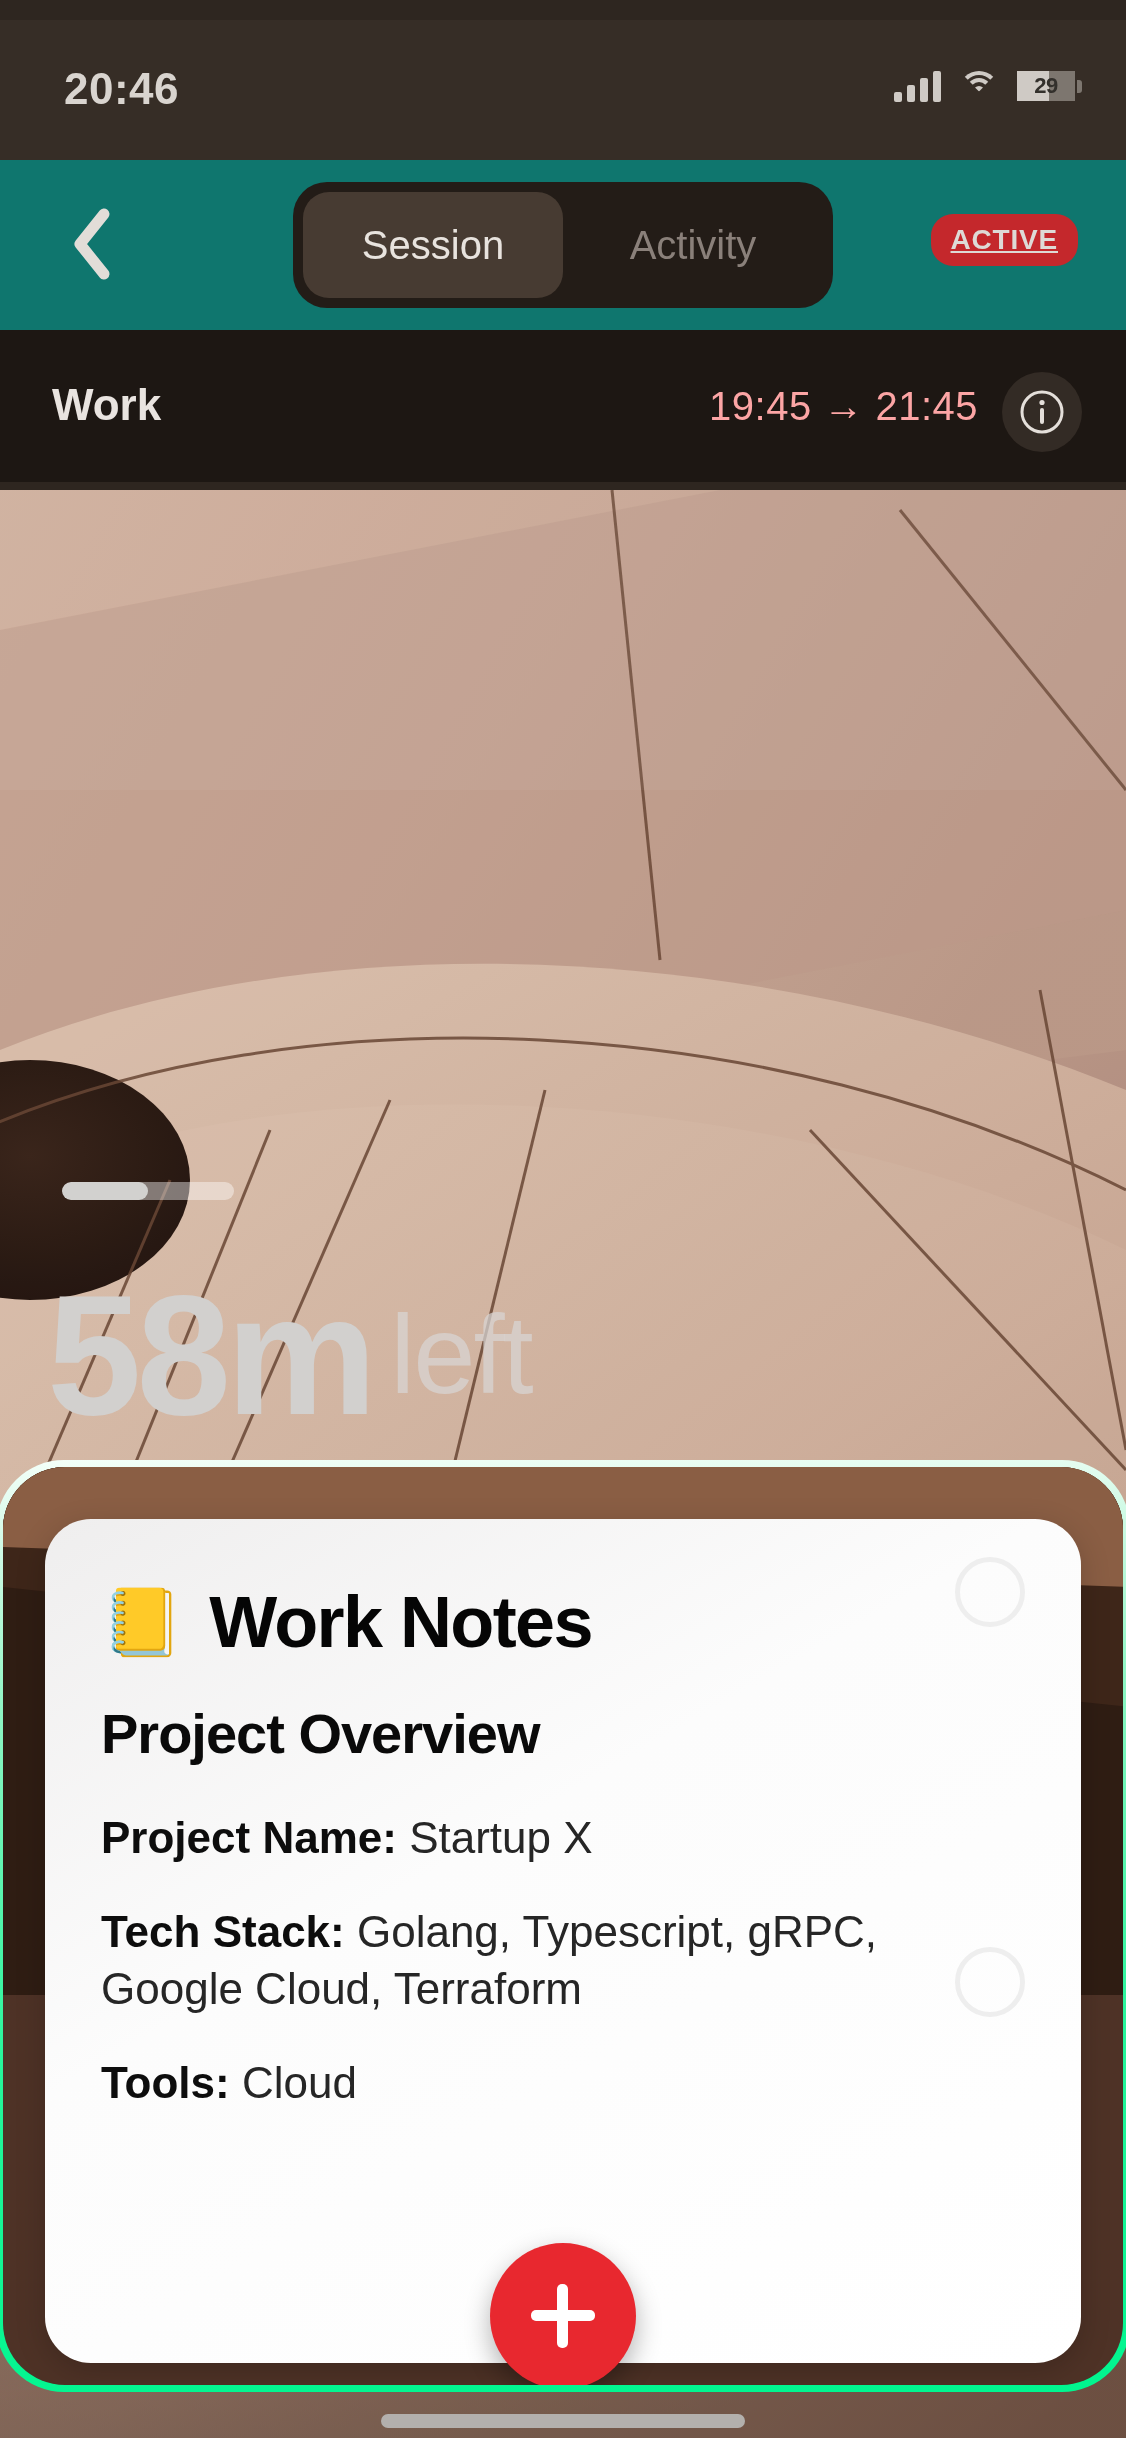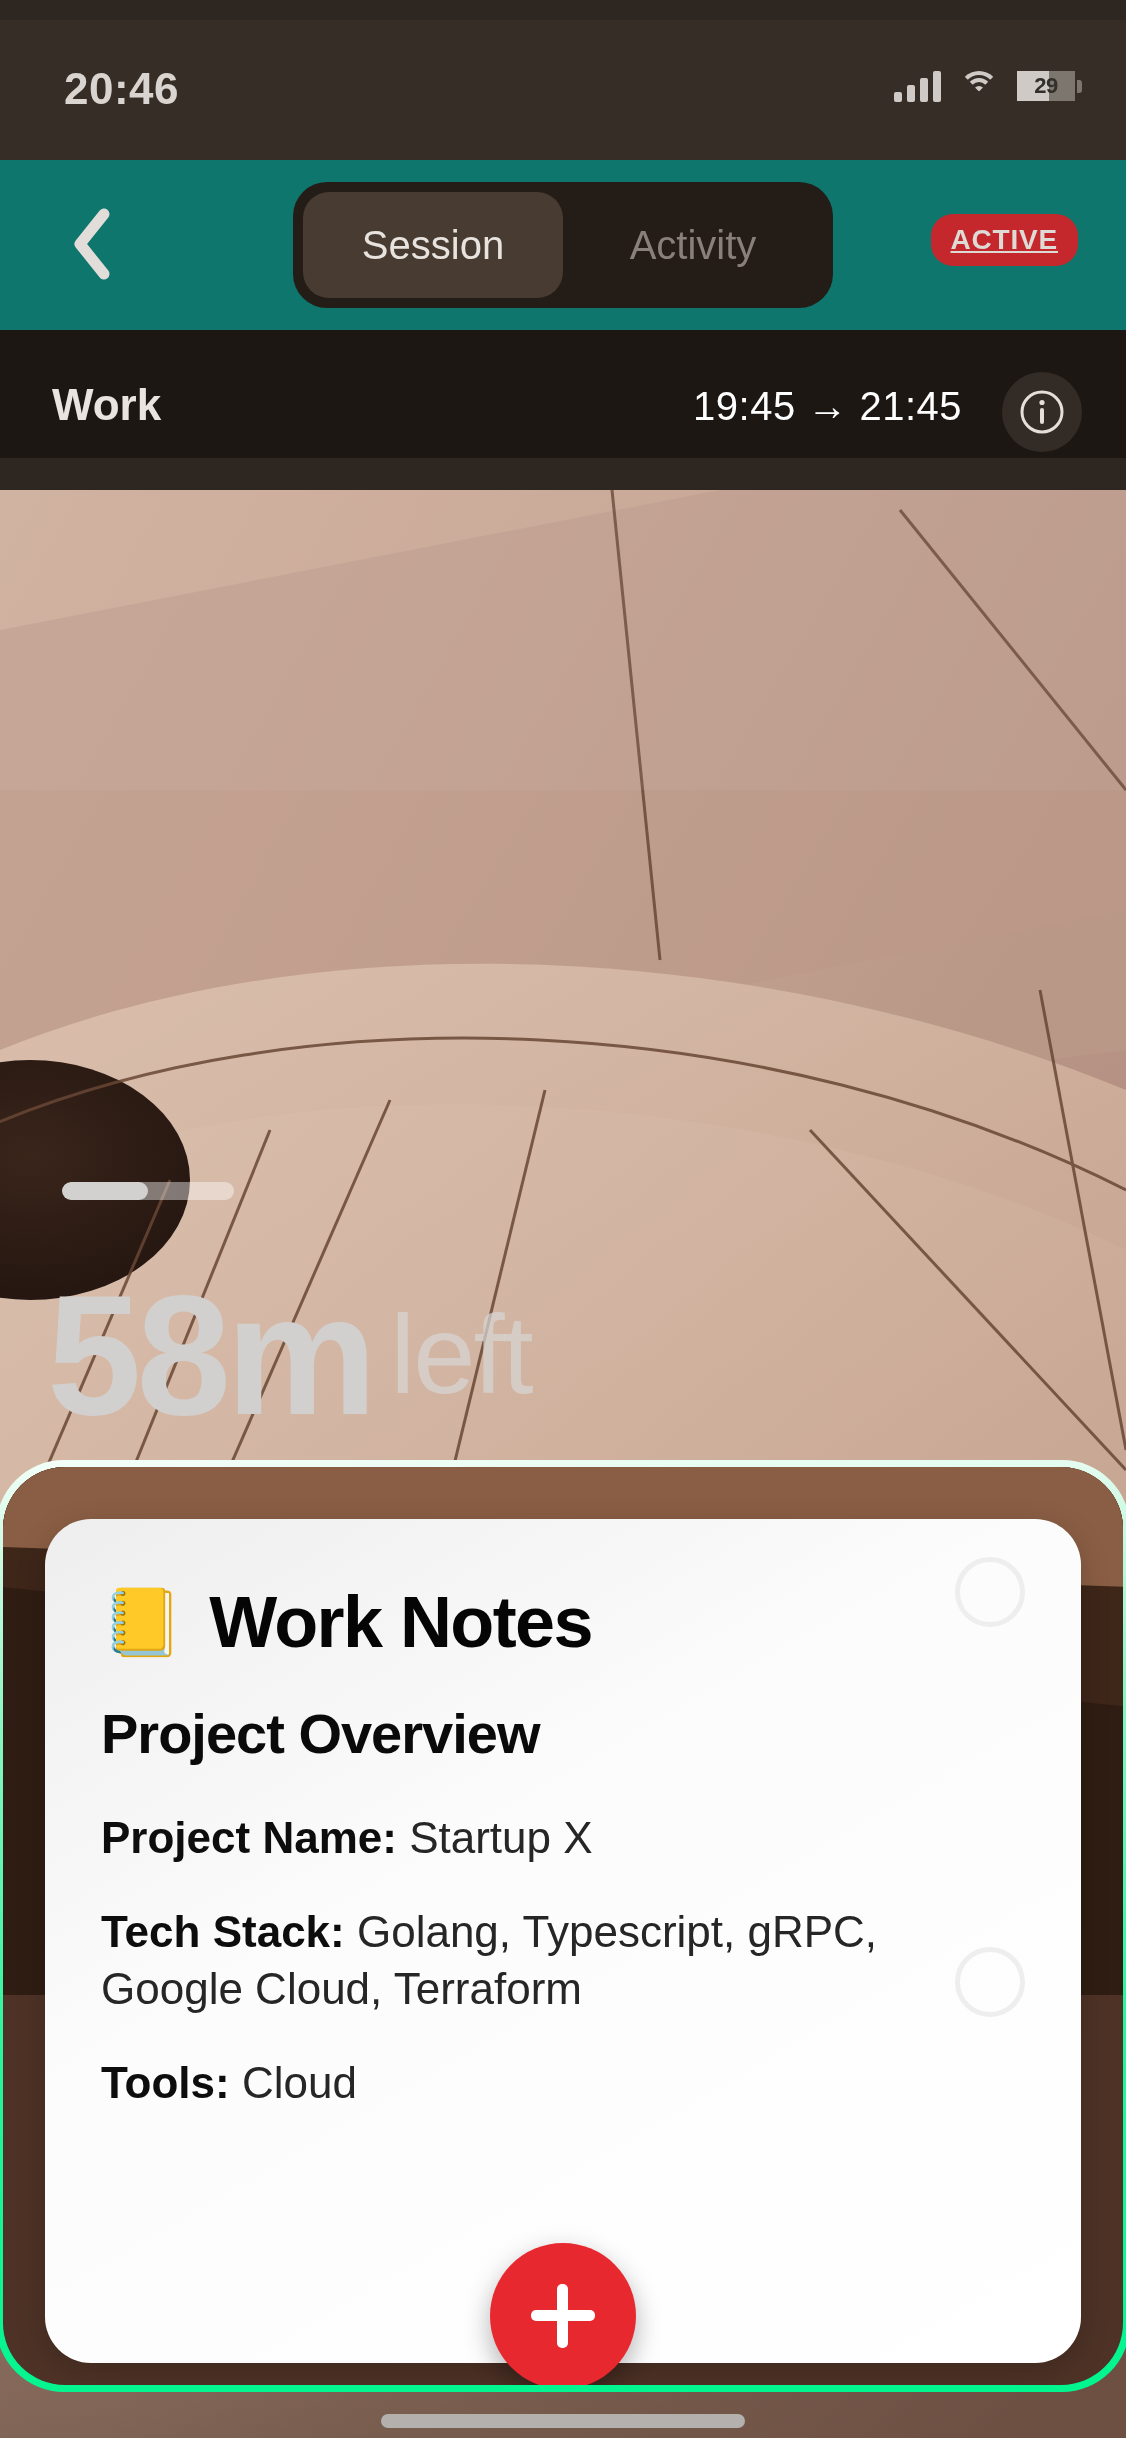--- a/index.html
+++ b/index.html
@@ -62,30 +62,30 @@
   }
   .seg.active{ background:#473b32; color:#e8e3de; font-weight:500; }
   .badge-active{
     position:absolute; right:48px; top:54px;
     background:#c4282c; color:#dedad6; font-size:28px; font-weight:800;
     letter-spacing:.8px; padding:10px 20px; border-radius:22px; cursor:pointer;text-decoration:underline;
   }
 
   
   .infobar{
-    position:absolute; top:310px; left:0; width:1126px; height:128px;
+    position:absolute; top:310px; left:0; width:1126px; height:152px;
     background:#1d1713; z-index:38;
   }
   .ib-title{
     position:absolute; left:52px; top:50px;
     color:#e9e4e0; font-size:44px; font-weight:600;
   }
   .ib-times{
-    position:absolute; right:164px; top:54px;
-    color:#ffffff; font-size:40px; font-weight:500; letter-spacing:.5px;
+    position:absolute; right:148px; top:54px;
+    color:#fca5a5; font-size:40px; font-weight:500; letter-spacing:.5px;
   }
   .ib-info{
     position:absolute; right:44px; top:42px; width:80px; height:80px;
     border-radius:50%; background:#332b25; display:flex; align-items:center; justify-content:center;
     cursor:pointer;
   }
   .ib-info svg{ display:block; }
 
   
   .photo{

